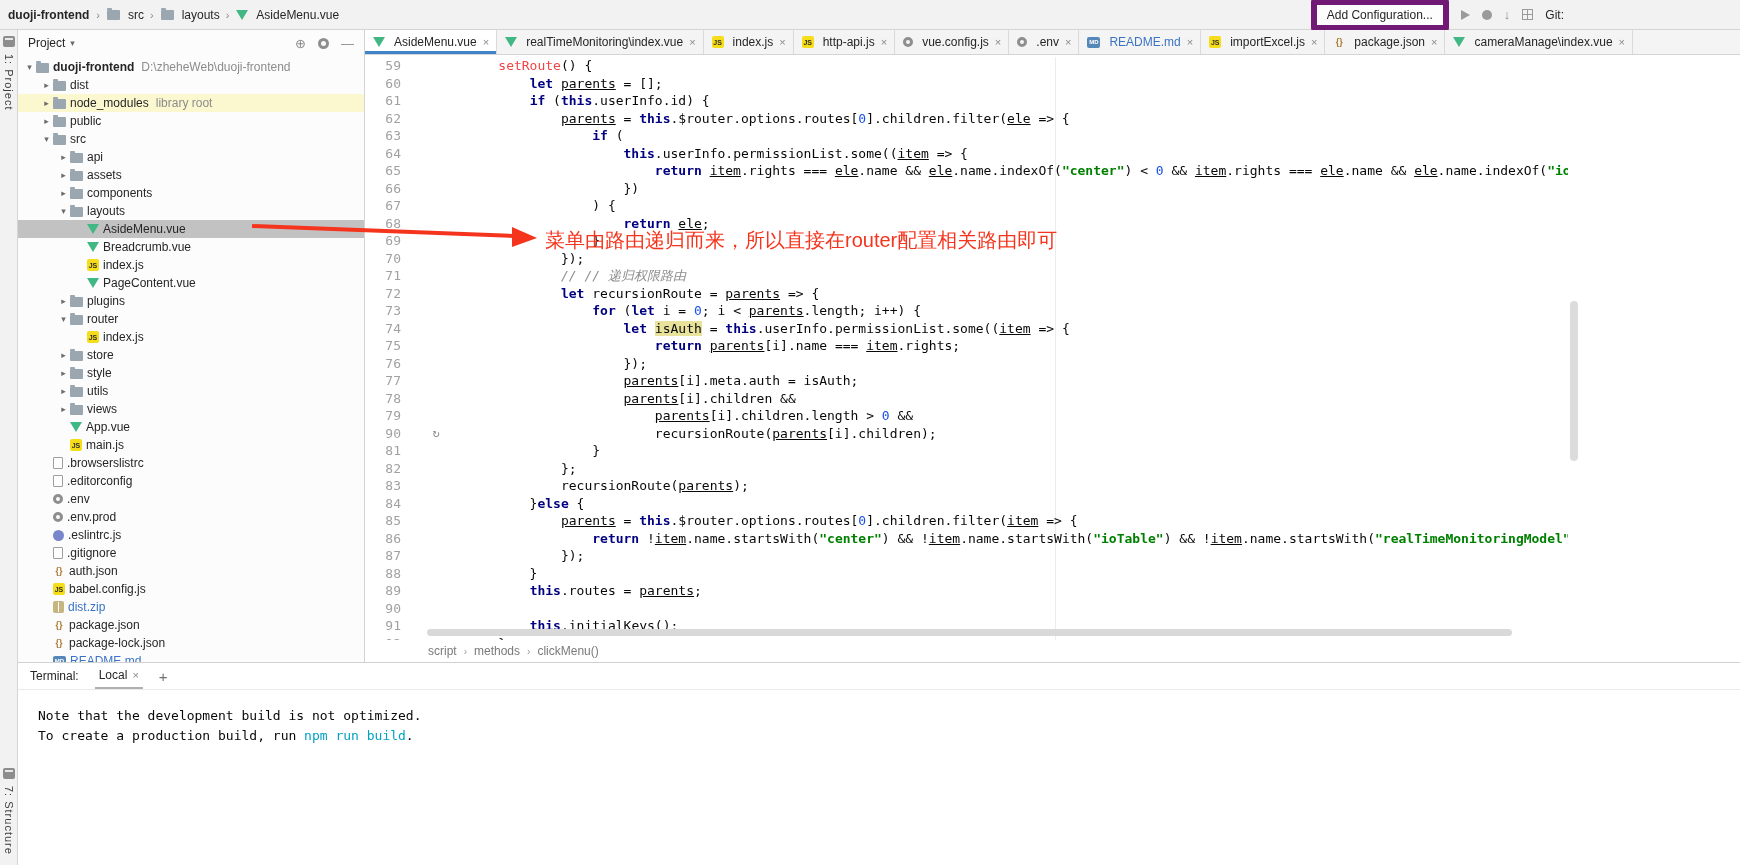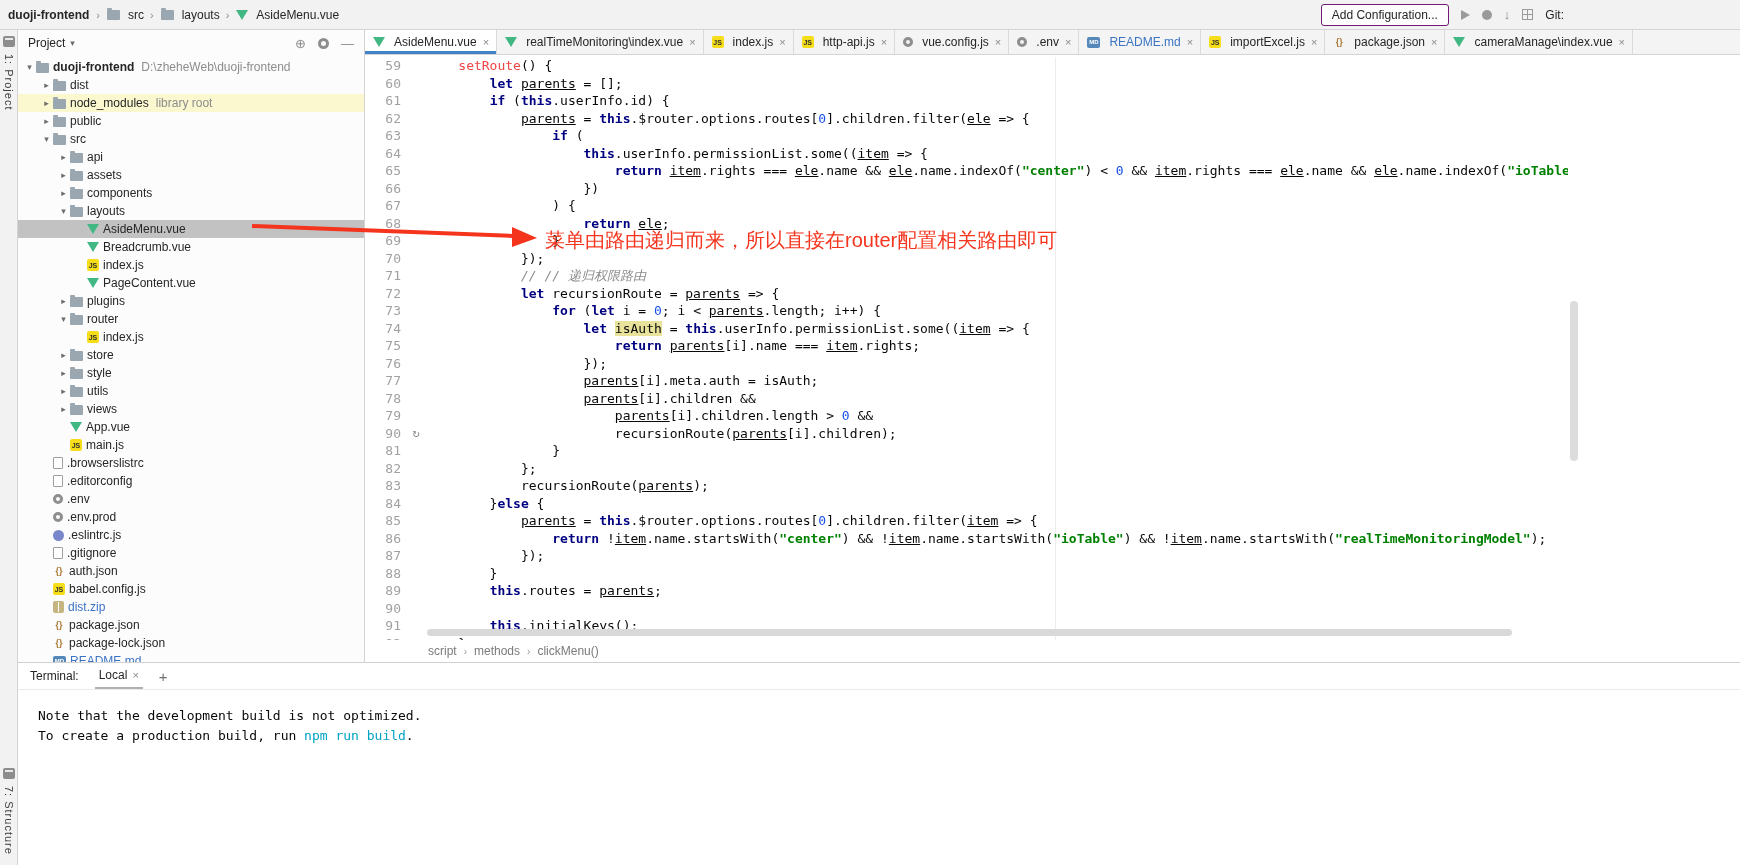--- a/index.html
+++ b/index.html
@@ -8,21 +8,21 @@
   .app { position:relative; width:1740px; height:865px; background:#fff; font-size:12px; color:#262626; }
 
   
   .titlebar { height:30px; background:#f2f2f2; border-bottom:1px solid #d4d4d4;
               display:flex; align-items:center; justify-content:space-between; padding:0 8px; }
   .tb-left { display:flex; align-items:center; gap:5px; }
   .tb-proj { font-weight:bold; }
   .tb-sep { color:#8a8a8a; margin:0 2px; font-size:11px; }
   .tb-crumb { display:flex; align-items:center; gap:4px; }
   .tb-right { display:flex; align-items:center; gap:12px; padding-right:168px; }
-  .btn-addconfig { border:1px solid #701a75; background:#fdfdfd; border-radius:3px;
+  .btn-addconfig { border:6px solid #701a75; background:#fdfdfd; border-radius:3px;
                    padding:3px 10px; font-size:12px; color:#262626; }
   .tb-play { width:0; height:0; border-left:9px solid #9a9a9a; border-top:5px solid transparent; border-bottom:5px solid transparent; }
   .tb-bug  { width:10px; height:10px; background:#9a9a9a; border-radius:50%; }
   .tb-down { color:#8a8a8a; font-weight:bold; font-size:13px; }
   .tb-grid { width:11px; height:11px; border:1px solid #9a9a9a; position:relative; }
   .tb-grid::before { content:""; position:absolute; left:0; right:0; top:4px; height:1px; background:#9a9a9a; }
   .tb-grid::after  { content:""; position:absolute; top:0; bottom:0; left:4px; width:1px; background:#9a9a9a; }
   .tb-git { color:#262626; }
 
   
@@ -75,21 +75,21 @@
   .tab { display:flex; align-items:center; gap:5px; padding:0 7px; border-right:1px solid #dadada; position:relative; }
   .tab.active { background:#fff; }
   .tab.active::after { content:""; position:absolute; left:0; right:0; bottom:0; height:3px; background:#4083c9; }
   .tab .close { color:#8a8a8a; font-size:11px; margin-left:1px; }
   .tab .lbl.modified { color:#3b73c4; }
 
   .code-area { position:relative; flex:1; min-height:0; overflow:hidden;
                font-family:"DejaVu Sans Mono","Liberation Mono",monospace; font-size:13px; line-height:17.5px; }
   .code-clip { position:absolute; left:0; top:2px; width:1203px; bottom:0; overflow:hidden; }
   .guide { position:absolute; left:690px; top:0; bottom:0; width:1px; background:#ececec; }
-  .code-line { display:flex; position:relative; }
+  .code-line { display:flex; position:relative;gap:20px; }
   .ln  { width:40px; flex:none; text-align:right; padding-right:4px; color:#a1a1a1; }
   .gut { width:22px; flex:none; text-align:center; color:#8e8e8e; font-size:12px; }
   .ctext { white-space:pre; flex:none; }
   .tk-kw { color:#000080; font-weight:bold; }
   .tk-str { color:#008000; font-weight:bold; }
   .tk-num { color:#1750eb; }
   .tk-com { color:#8c8c8c; font-style:italic; }
   .tk-fn { color:#ef4444; }
   .tk-pl { color:#080808; }
   .tk-und { color:#080808; text-decoration:underline; }

